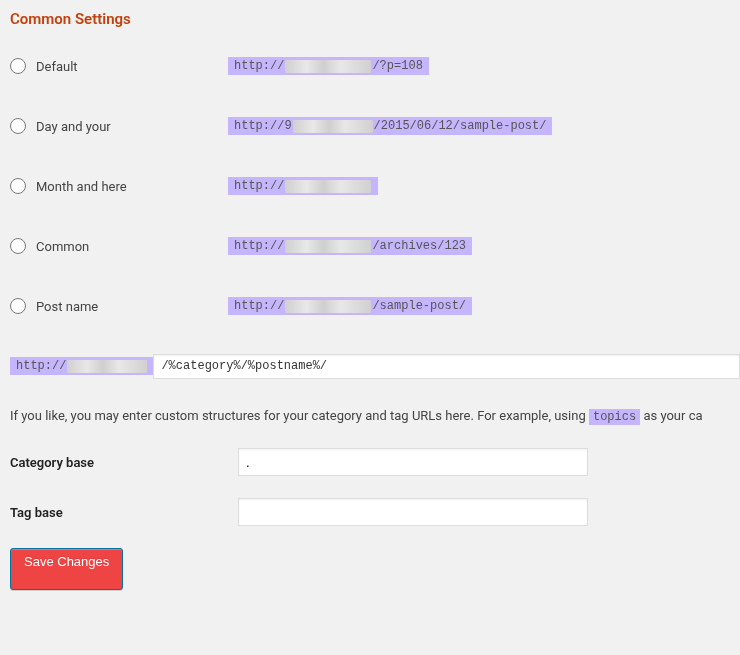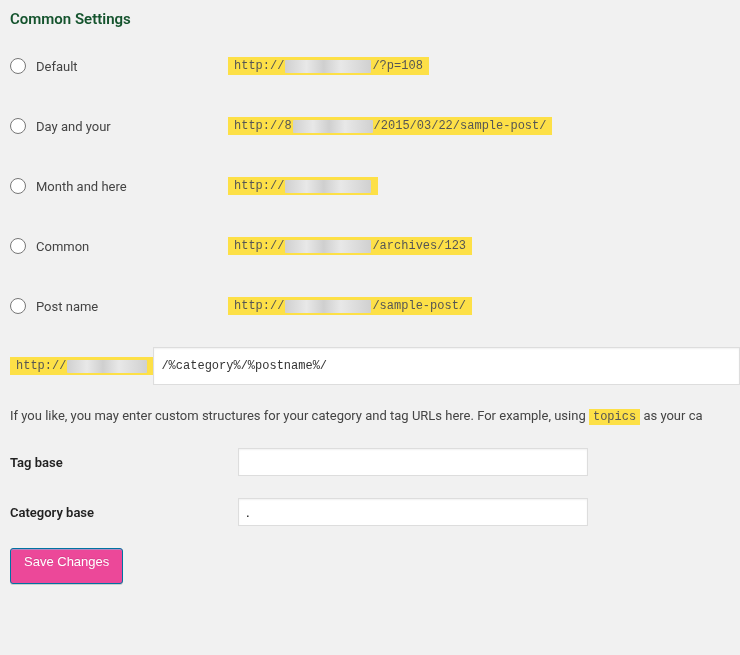--- a/index.html
+++ b/index.html
@@ -9,21 +9,21 @@
       color: #444;
       background: #f1f1f1;
       width: 740px;
       height: 655px;
       padding: 10px 0 0 10px;
       overflow: hidden;
     }
     h3 {
       font-size: 15px;
       font-weight: 600;
-      color: #14532d;
+      color: #c2410c;
       margin-bottom: 18px;
     }
     .setting-row {
       display: flex;
       align-items: center;
       min-height: 40px;
       margin-bottom: 20px;
       justify-content: flex-end;
     }
     .radio-cell {
@@ -44,21 +44,21 @@
       cursor: pointer;
     }
     .example-cell {
       display: flex;
       align-items: center;
       flex: 1;
     }
     code {
       font-family: Consolas, Monaco, "Courier New", monospace;
       font-size: 12px;
-      background: #fde047;
+      background: #c4b5fd;
       color: #555;
       padding: 2px 6px;
       display: inline-flex;
       align-items: center;
       white-space: nowrap;
     }
     .code-inline {
       display: inline;
       padding: 1px 4px;
     }
@@ -68,21 +68,21 @@
       filter: blur(0.4px);
       color: transparent;
       height: 13px;
       margin: 0 1px;
       border-radius: 1px;
     }
     .custom-input {
       font-family: Consolas, Monaco, "Courier New", monospace;
       font-size: 12px;
       padding: 4px 7px;
-      height: 38px;
+      height: 25px;
       border: 1px solid #ddd;
       background: #fff;
       color: #333;
       flex: 1;
       margin-left: -1px;
       box-shadow: inset 0 1px 2px rgba(0,0,0,0.06);
       outline: none;
       min-width: 0;
     }
     .optional-desc {
@@ -109,25 +109,25 @@
       height: 28px;
       padding: 4px 7px;
       font-size: 13px;
       border: 1px solid #ddd;
       background: #fff;
       box-shadow: inset 0 1px 2px rgba(0,0,0,0.06);
       outline: none;
     }
     .button-primary {
       display: inline-block;
-      background: #ec4899;
+      background: #ef4444;
       border: 1px solid #0074a2;
       color: #fff;
       font-size: 13px;
-      padding: 5px 13px 14px;
+      padding: 5px 13px 20px;
       border-radius: 3px;
       cursor: pointer;
       box-shadow: inset 0 1px 0 rgba(120,200,230,0.5), 0 1px 0 rgba(0,0,0,0.15);
       text-shadow: 0 -1px 0 rgba(0,0,0,0.1);
     }
     .section-optional { margin-top: 20px; }
   </style>
 </head>
 <body>
 
@@ -147,23 +147,23 @@
         </code>
       </div>
     </div>
     <div class="setting-row">
       <label class="radio-cell">
         <input type="radio" name="permalink" style="">
         <span class="radio-label">Day and your</span>
       </label>
       <div class="example-cell">
         <code>
-          <span>http://8</span>
+          <span>http://9</span>
           <span class="blur" style="width: 80px;"></span>
-          <span>/2015/03/22/sample-post/</span>
+          <span>/2015/06/12/sample-post/</span>
         </code>
       </div>
     </div>
     <div class="setting-row">
       <label class="radio-cell">
         <input type="radio" name="permalink" style="">
         <span class="radio-label">Month and here</span>
       </label>
       <div class="example-cell">
         <code>
@@ -210,23 +210,23 @@
   </div>
 </div>
 
 <div class="section-optional">
 
   <p class="optional-desc">
     <span>If you like, you may enter custom structures for your category and tag URLs here. For example, using </span><code class="code-inline">topics</code><span> as your ca</span>
   </p>
 
   <div class="field-row">
+    <label class="field-label">Category base</label>
+    <input type="text" class="text-input" value="." style="">
+  </div>
+
+  <div class="field-row">
     <label class="field-label">Tag base</label>
     <input type="text" class="text-input" value="" style="">
   </div>
 
-  <div class="field-row">
-    <label class="field-label">Category base</label>
-    <input type="text" class="text-input" value="." style="">
-  </div>
-
   <button class="button-primary">Save Changes</button>
 </div>
 
 </body></html>

